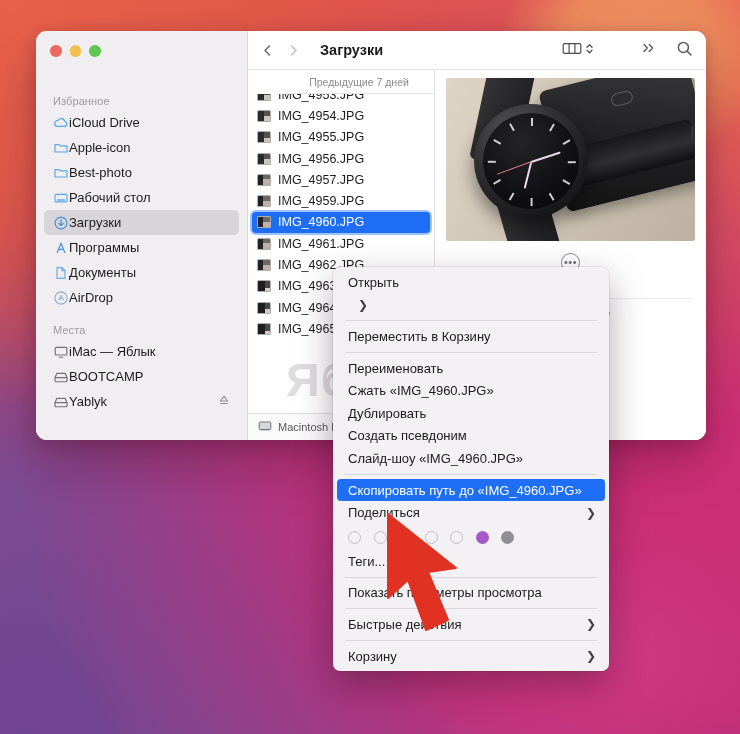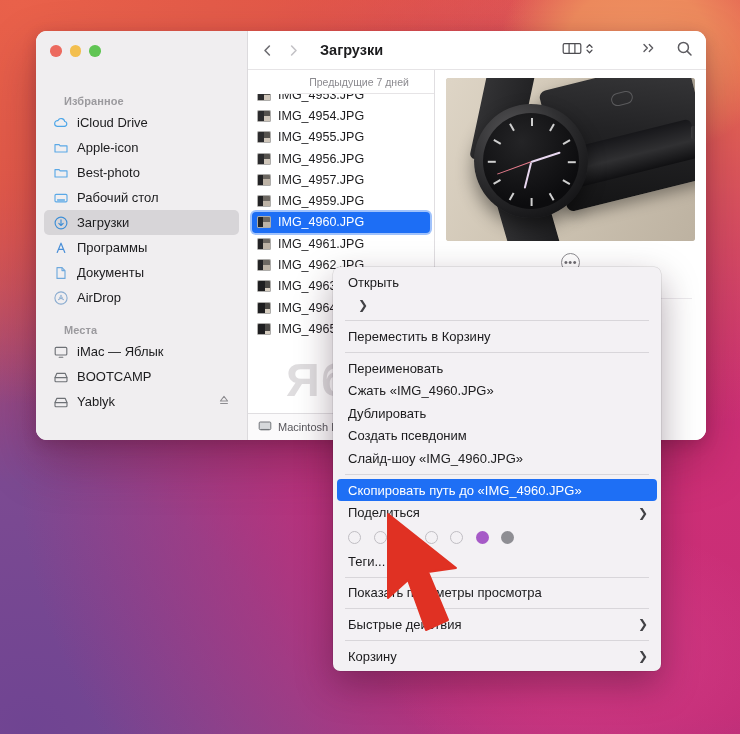--- a/index.html
+++ b/index.html
@@ -36,24 +36,24 @@
     position:absolute; left:36px; top:31px; width:670px; height:409px;
     background:#ffffff; border-radius:11px;
     box-shadow:0 22px 48px rgba(70,15,40,.34), 0 4px 14px rgba(70,15,40,.22);
     overflow:hidden; display:flex;
   }
   
   .sidebar {
     width:212px; flex:0 0 212px; background:#f0eef0;
     border-right:1px solid #dcdadd; padding-top:39px;
   }
-  .sb-group { font-size:11px; color:#9b9a9e; font-weight:700;
-    padding:5px 0 3px 28px; letter-spacing:.1px; }
+  .sb-group { font-size:11px; color:#9b9a9e; font-weight:400;
+    padding:5px 0 3px 17px; letter-spacing:.1px; }
   .sb-item {
-    display:flex; align-items:center; gap:8px; height:25px;
+    display:flex; align-items:center; height:25px;
     margin:0 8px; padding:0 9px; border-radius:5px;
     font-size:13px; color:#1c1c1e; position:relative;
   }
   .sb-item.selected { background:#d7d5d8; }
   .sb-ico { width:16px; height:16px; flex:0 0 16px; display:flex; align-items:center; justify-content:center; }
   .sb-ico svg { display:block; }
   .sb-label { white-space:nowrap; overflow:hidden; text-overflow:ellipsis; }
   .sb-eject { margin-left:auto; color:#8d8c90; }
   
   .main { flex:1; display:flex; flex-direction:column; min-width:0; }
@@ -146,21 +146,21 @@
   .prev-meta { width:100%; padding:12px 14px 0; display:flex; flex-direction:column;
     align-items:center; gap:5px; }
   .more-btn { width:19px; height:19px; border-radius:50%; border:1.2px solid #8d8c91;
     display:flex; align-items:center; justify-content:center; font-size:11px;
     color:#6c6b70; line-height:1; letter-spacing:.5px; }
   .more-label { font-size:11.5px; color:#4c4b50; }
   .prev-file { font-size:11.5px; color:#2a2a2c; border-top:1px solid #eceaed;
     width:100%; text-align:center; padding-top:7px; margin-top:4px; }
   
   #ctxmenu {
-    position:absolute; left:333px; top:267px; width:328px;
+    position:absolute; left:333px; top:267px; width:276px;
     background:#f3f1f4; border-radius:7px; padding:4px 0;
     box-shadow:0 14px 36px rgba(40,10,30,.36), 0 0 0 .5px rgba(0,0,0,.14);
     font-size:13px; color:#1b1b1d;
   }
   .mi { height:22.6px; display:flex; align-items:center;
     padding:0 13px 0 15px; white-space:nowrap; }
   .mi .lbl { flex:1; overflow:hidden; text-overflow:ellipsis; }
   .mi .arrow { color:#414145; font-size:12px; margin-left:10px; }
   .mi.highlight { background:#1e6ff5; color:#fff; margin:0 4px; border-radius:4px;
     padding-left:11px; }

